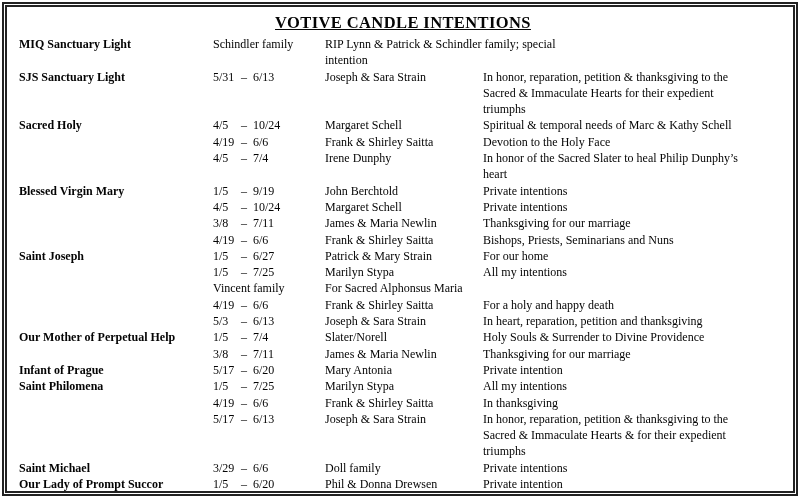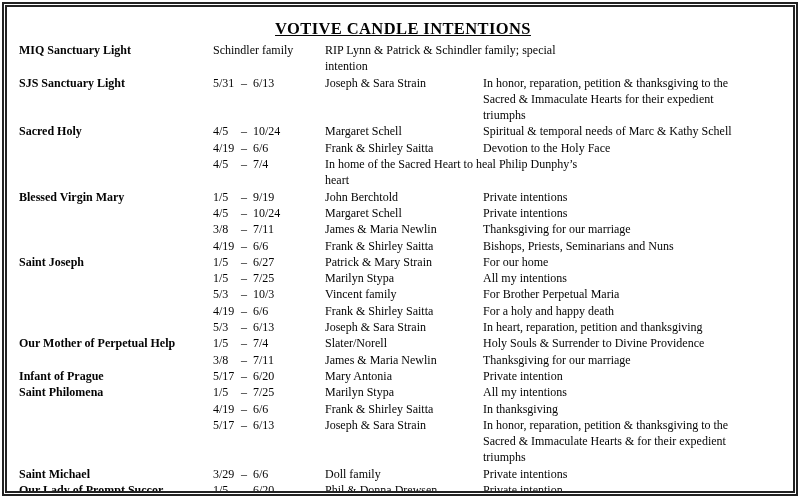--- a/index.html
+++ b/index.html
@@ -10,21 +10,21 @@
     font-family: "Liberation Serif", "DejaVu Serif", serif;
     color: #040404;
     overflow: hidden;
   }
   .page {
     position: absolute;
     left: 2px; top: 2px;
     width: 796px; height: 494px;
     background: #ffffff;
     border: 5px double #222222;
-    padding: 12px 6px 0 12px;
+    padding: 6px 6px 0 12px;
     overflow: hidden;
   }
   .title {
     text-align: center;
     font-weight: bold;
     font-size: 16.5px;
     letter-spacing: 0.4px;
     line-height: 20px;
     margin-bottom: 3px;
   }
@@ -87,21 +87,22 @@
     </div>
     <div class="cell sponsor">Frank &amp; Shirley Saitta</div>
     <div class="cell intention">Devotion to the Holy Face</div>
   </div>
 
   <div class="row">
     <div class="cell candle"></div>
     <div class="cell dates">
       <span class="ds">4/5</span><span class="dd">–</span><span class="de">7/4</span>
     </div>
-    <div class="cell intention">In home of the Sacred Heart to heal Philip Dunphy’s
+    <div class="cell sponsor">Irene Dunphy</div>
+    <div class="cell intention">In honor of the Sacred Slater to heal Philip Dunphy’s
 heart</div>
   </div>
 
   <div class="row">
     <div class="cell candle">Blessed Virgin Mary</div>
     <div class="cell dates">
       <span class="ds">1/5</span><span class="dd">–</span><span class="de">9/19</span>
     </div>
     <div class="cell sponsor">John Berchtold</div>
     <div class="cell intention">Private intentions</div>
@@ -147,25 +148,22 @@
     <div class="cell candle"></div>
     <div class="cell dates">
       <span class="ds">1/5</span><span class="dd">–</span><span class="de">7/25</span>
     </div>
     <div class="cell sponsor">Marilyn Stypa</div>
     <div class="cell intention">All my intentions</div>
   </div>
 
   <div class="row">
     <div class="cell candle"></div>
-    <div class="cell dates">
-      <span class="ds">5/3</span><span class="dd">–</span><span class="de">10/3</span>
-    </div>
     <div class="cell sponsor">Vincent family</div>
-    <div class="cell intention">For Brother Perpetual Maria</div>
+    <div class="cell intention">For Sacred Alphonsus Maria</div>
   </div>
 
   <div class="row">
     <div class="cell candle"></div>
     <div class="cell dates">
       <span class="ds">4/19</span><span class="dd">–</span><span class="de">6/6</span>
     </div>
     <div class="cell sponsor">Frank &amp; Shirley Saitta</div>
     <div class="cell intention">For a holy and happy death</div>
   </div>

